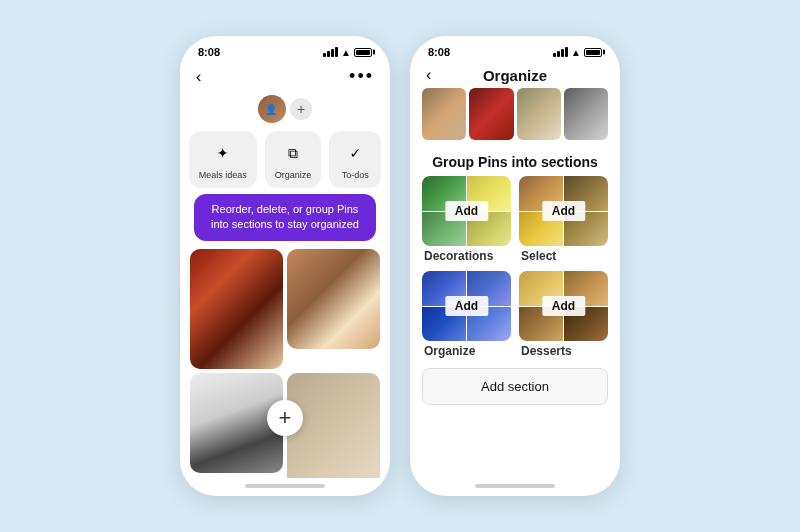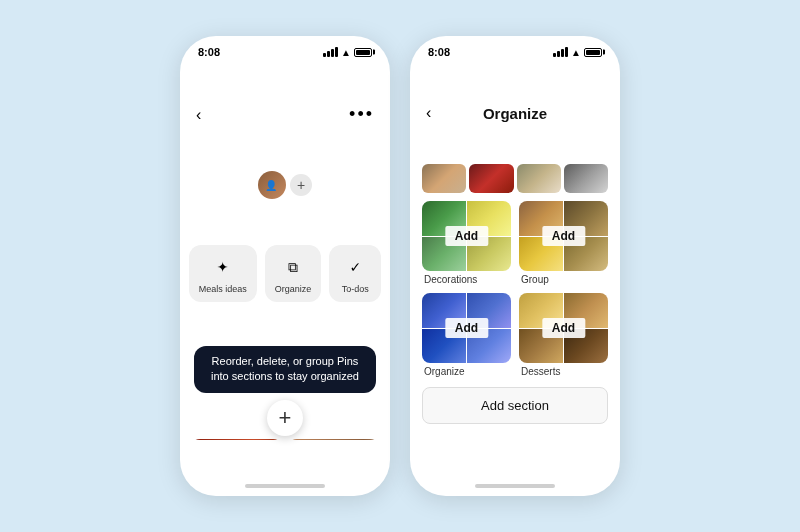--- a/index.html
+++ b/index.html
@@ -18,21 +18,20 @@
     .phone {
       width: 210px;
       height: 460px;
       background: #fff;
       border-radius: 36px;
       box-shadow: 0 4px 24px rgba(0,0,0,0.13);
       overflow: hidden;
       display: flex;
       flex-direction: column;
       position: relative;
-      gap: 38px;
     }
 
     
     .status-bar {
       display: flex;
       justify-content: space-between;
       align-items: center;
       padding: 10px 18px 4px 18px;
       font-size: 11px;
       font-weight: 600;
@@ -160,21 +159,21 @@
       font-size: 14px;
     }
 
     .action-btn .btn-label {
       font-size: 9px;
       color: #333;
       white-space: nowrap;
     }
 
     .tooltip-bubble {
-      background: #0f172a;
+      background: #6d28d9;
       color: #fff;
       border-radius: 12px;
       padding: 8px 16px;
       font-size: 11px;
       font-weight: 500;
       text-align: center;
       margin: 0 14px 8px;
       line-height: 1.4;
     }
 
@@ -331,23 +330,23 @@
       transform: translate(-50%, -50%);
       background: rgba(255,255,255,0.9);
       border-radius: 2px;
       padding: 3px 10px;
       font-size: 12px;
       font-weight: 600;
       color: #111;
     }
 
     .section-label {
-      font-size: 10px;
+      font-size: 12px;
       color: #333;
-      font-weight: 400;
+      font-weight: 700;
       padding-left: 2px;
     }
 
     .add-section-btn {
       margin: 4px 12px 16px;
       border: 1px solid #ddd;
       border-radius: 8px;
       padding: 10px;
       text-align: center;
       font-size: 13px;
@@ -460,20 +459,21 @@
 
   <div class="right-phone-content">
 
     <div class="select-pins-row">
       <div class="select-pin-img sp1"></div>
       <div class="select-pin-img sp2"></div>
       <div class="select-pin-img sp3"></div>
       <div class="select-pin-img sp4"></div>
     </div>
 
+    <div class="section-heading">Group Pins into sections</div>
 
     <div class="sections-grid">
 
       <div class="section-card">
         <div class="section-img-wrap">
           <div class="section-img-bg">
             <div class="s-img s-dec1"></div>
             <div class="s-img s-dec2"></div>
             <div class="s-img s-dec3"></div>
             <div class="s-img s-dec4"></div>
@@ -486,21 +486,21 @@
       <div class="section-card">
         <div class="section-img-wrap">
           <div class="section-img-bg">
             <div class="s-img s-meal1"></div>
             <div class="s-img s-meal2"></div>
             <div class="s-img s-meal3"></div>
             <div class="s-img s-meal4"></div>
           </div>
           <div class="add-overlay">Add</div>
         </div>
-        <span class="section-label">Group</span>
+        <span class="section-label">Select</span>
       </div>
 
       <div class="section-card">
         <div class="section-img-wrap">
           <div class="section-img-bg">
             <div class="s-img s-bev1"></div>
             <div class="s-img s-bev2"></div>
             <div class="s-img s-bev3"></div>
             <div class="s-img s-bev4"></div>
           </div>

